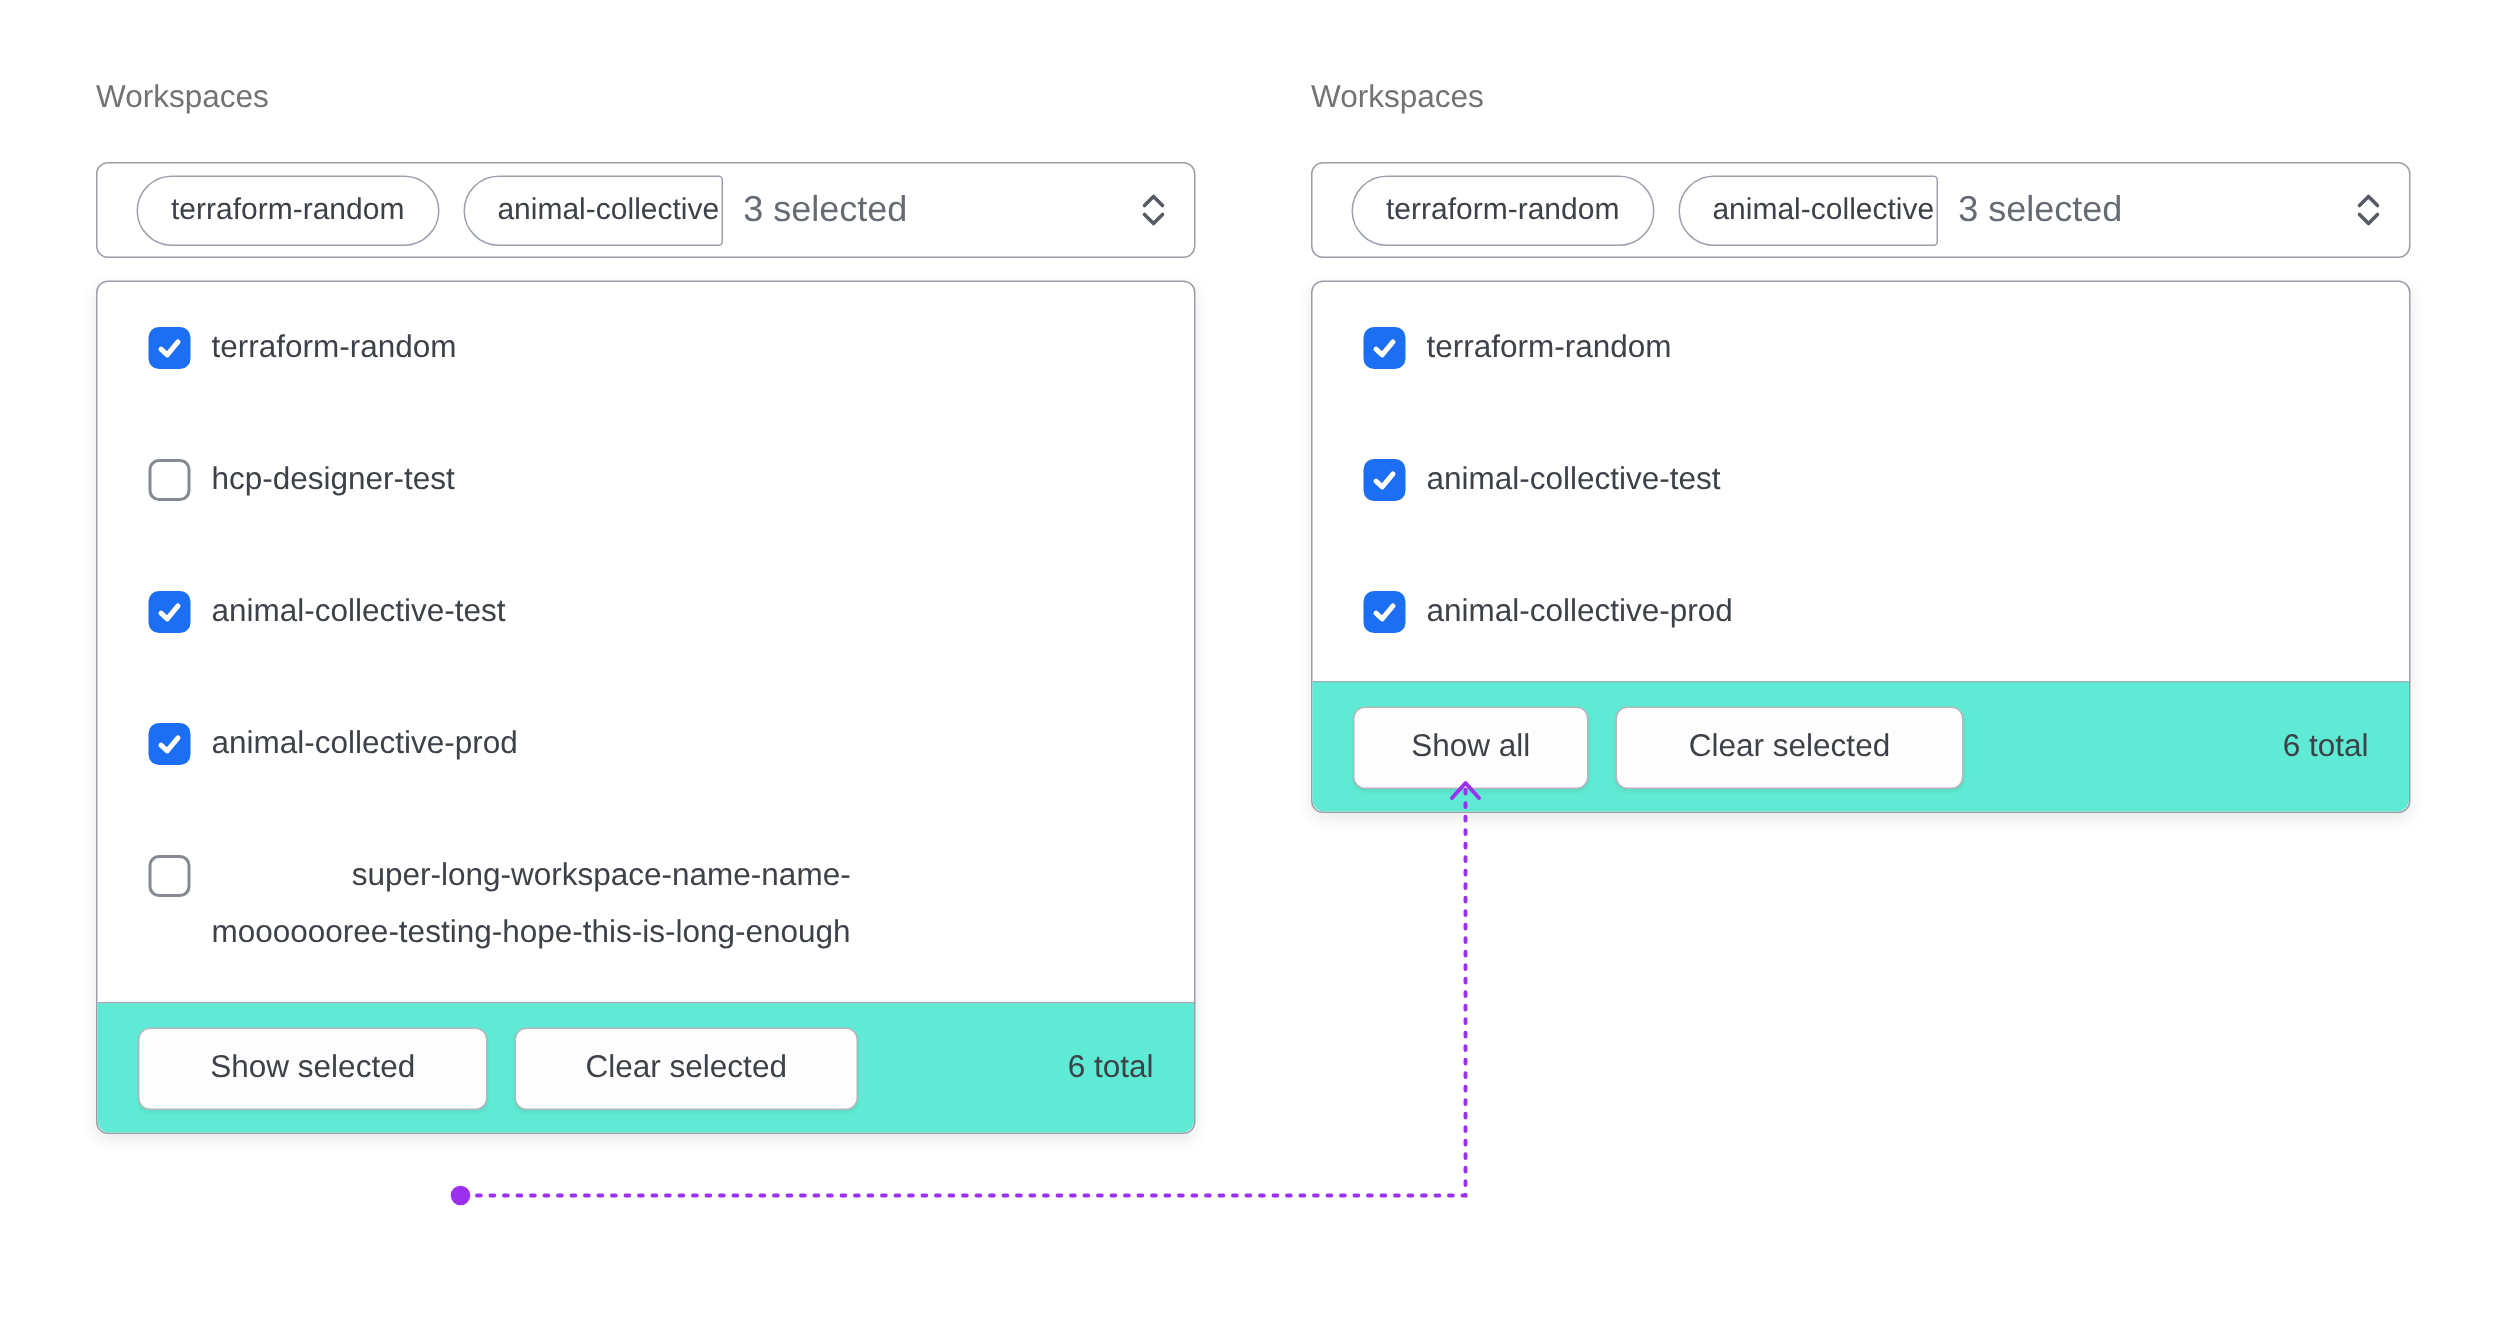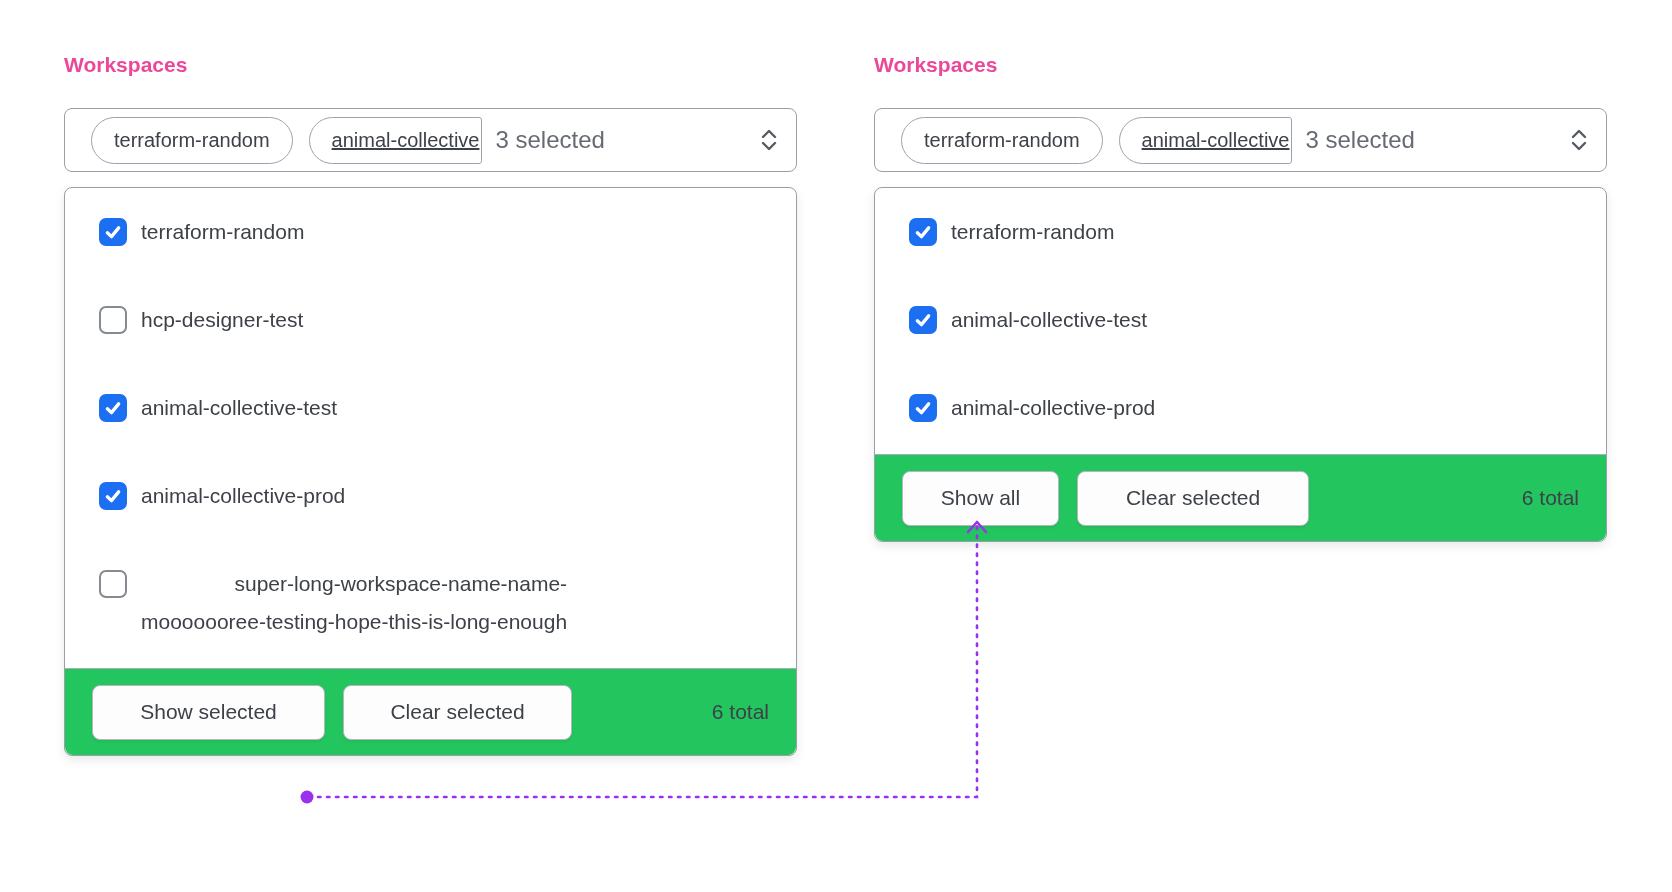--- a/index.html
+++ b/index.html
@@ -4,46 +4,46 @@
 <style>
   * { margin:0; padding:0; box-sizing:border-box; }
   html,body { width:1672px; height:892px; background:#ffffff; overflow:hidden;
     font-family:"Liberation Sans","DejaVu Sans",sans-serif; }
   :root { --blue:#1c6ef2; --purple:#9b30ef; --ink:#3d4148; --border:#9b9ea6; }
 
   .panel { position:absolute; top:52px; width:733px; }
   .panel.left  { left:64px; }
   .panel.right { left:874px; }
 
-  .field-label { font-size:21px; font-weight:700; color:#ec4899; line-height:26px; }
+  .field-label { font-size:21px; font-weight:400; color:#737373; line-height:26px; }
 
   .trigger { margin-top:30px; height:64px; background:#fff; border:1px solid var(--border);
     border-radius:8px; display:flex; align-items:center; padding:0 18px 0 26px; overflow:hidden; }
   .pills { display:flex; align-items:center; gap:16px; }
   .ms-pill { display:inline-flex; align-items:center; height:47px; padding:0 22px;
     border:1px solid #9ca2ac; border-radius:24px; font-size:20px; color:var(--ink); white-space:nowrap; }
-  .ms-pill.truncated { border-radius:24px 3px 3px 24px; padding:0 2px 0 22px;text-decoration:underline; }
+  .ms-pill.truncated { border-radius:24px 3px 3px 24px; padding:0 2px 0 22px; }
   .sel-count { margin-left:13px; font-size:24px; color:#666b73; white-space:nowrap; }
   .chev { margin-left:auto; display:flex; align-items:center; }
   .chev svg { stroke:#565b63; fill:none; stroke-width:2.4; stroke-linecap:round; stroke-linejoin:round; }
 
   .listbox { margin-top:15px; background:#fff; border:1px solid var(--border); border-radius:8px;
     box-shadow:0 4px 10px rgba(80,84,92,0.13); }
   .list-body { padding:25px 30px 27px 34px; }
   .ms-item { display:flex; gap:14px; align-items:flex-start; }
   .ms-item + .ms-item { margin-top:50px; }
   .ms-checkbox { flex:0 0 auto; width:28px; height:28px; margin-top:5px; border-radius:7px;
     background:#fff; border:2px solid #858990; display:flex; align-items:center; justify-content:center; }
   .ms-checkbox.checked { background:var(--blue); border-color:var(--blue); }
   .ms-checkbox svg { width:18px; height:18px; stroke:#fff; fill:none; stroke-width:2.6;
     stroke-linecap:round; stroke-linejoin:round; }
   .ms-item-label { font-size:21px; line-height:38px; color:var(--ink); }
   .ms-item-label .line { display:block;text-align:right; }
 
-  .footer { height:87px; border-top:1px solid #aaadb3; background:#22c55e;
+  .footer { height:87px; border-top:1px solid #aaadb3; background:#5eead4;
     border-radius:0 0 8px 8px; display:flex; align-items:center; padding:0 27px; gap:18px; }
   .btn { height:55px; border:1px solid #b4b6bc; border-radius:8px; background:#fdfdfd;
     color:var(--ink); font-size:21px; font-family:inherit; padding:0 25px;
     box-shadow:0 2px 2px rgba(60,63,70,0.08); cursor:pointer; white-space:nowrap; }
   .btn.primary   { min-width:233px; }
   .btn.secondary { min-width:229px; }
   .panel.right .btn.primary { min-width:157px; }
   .panel.right .btn.secondary { min-width:232px; }
   .total { margin-left:auto; font-size:21px; color:var(--ink); }
 

